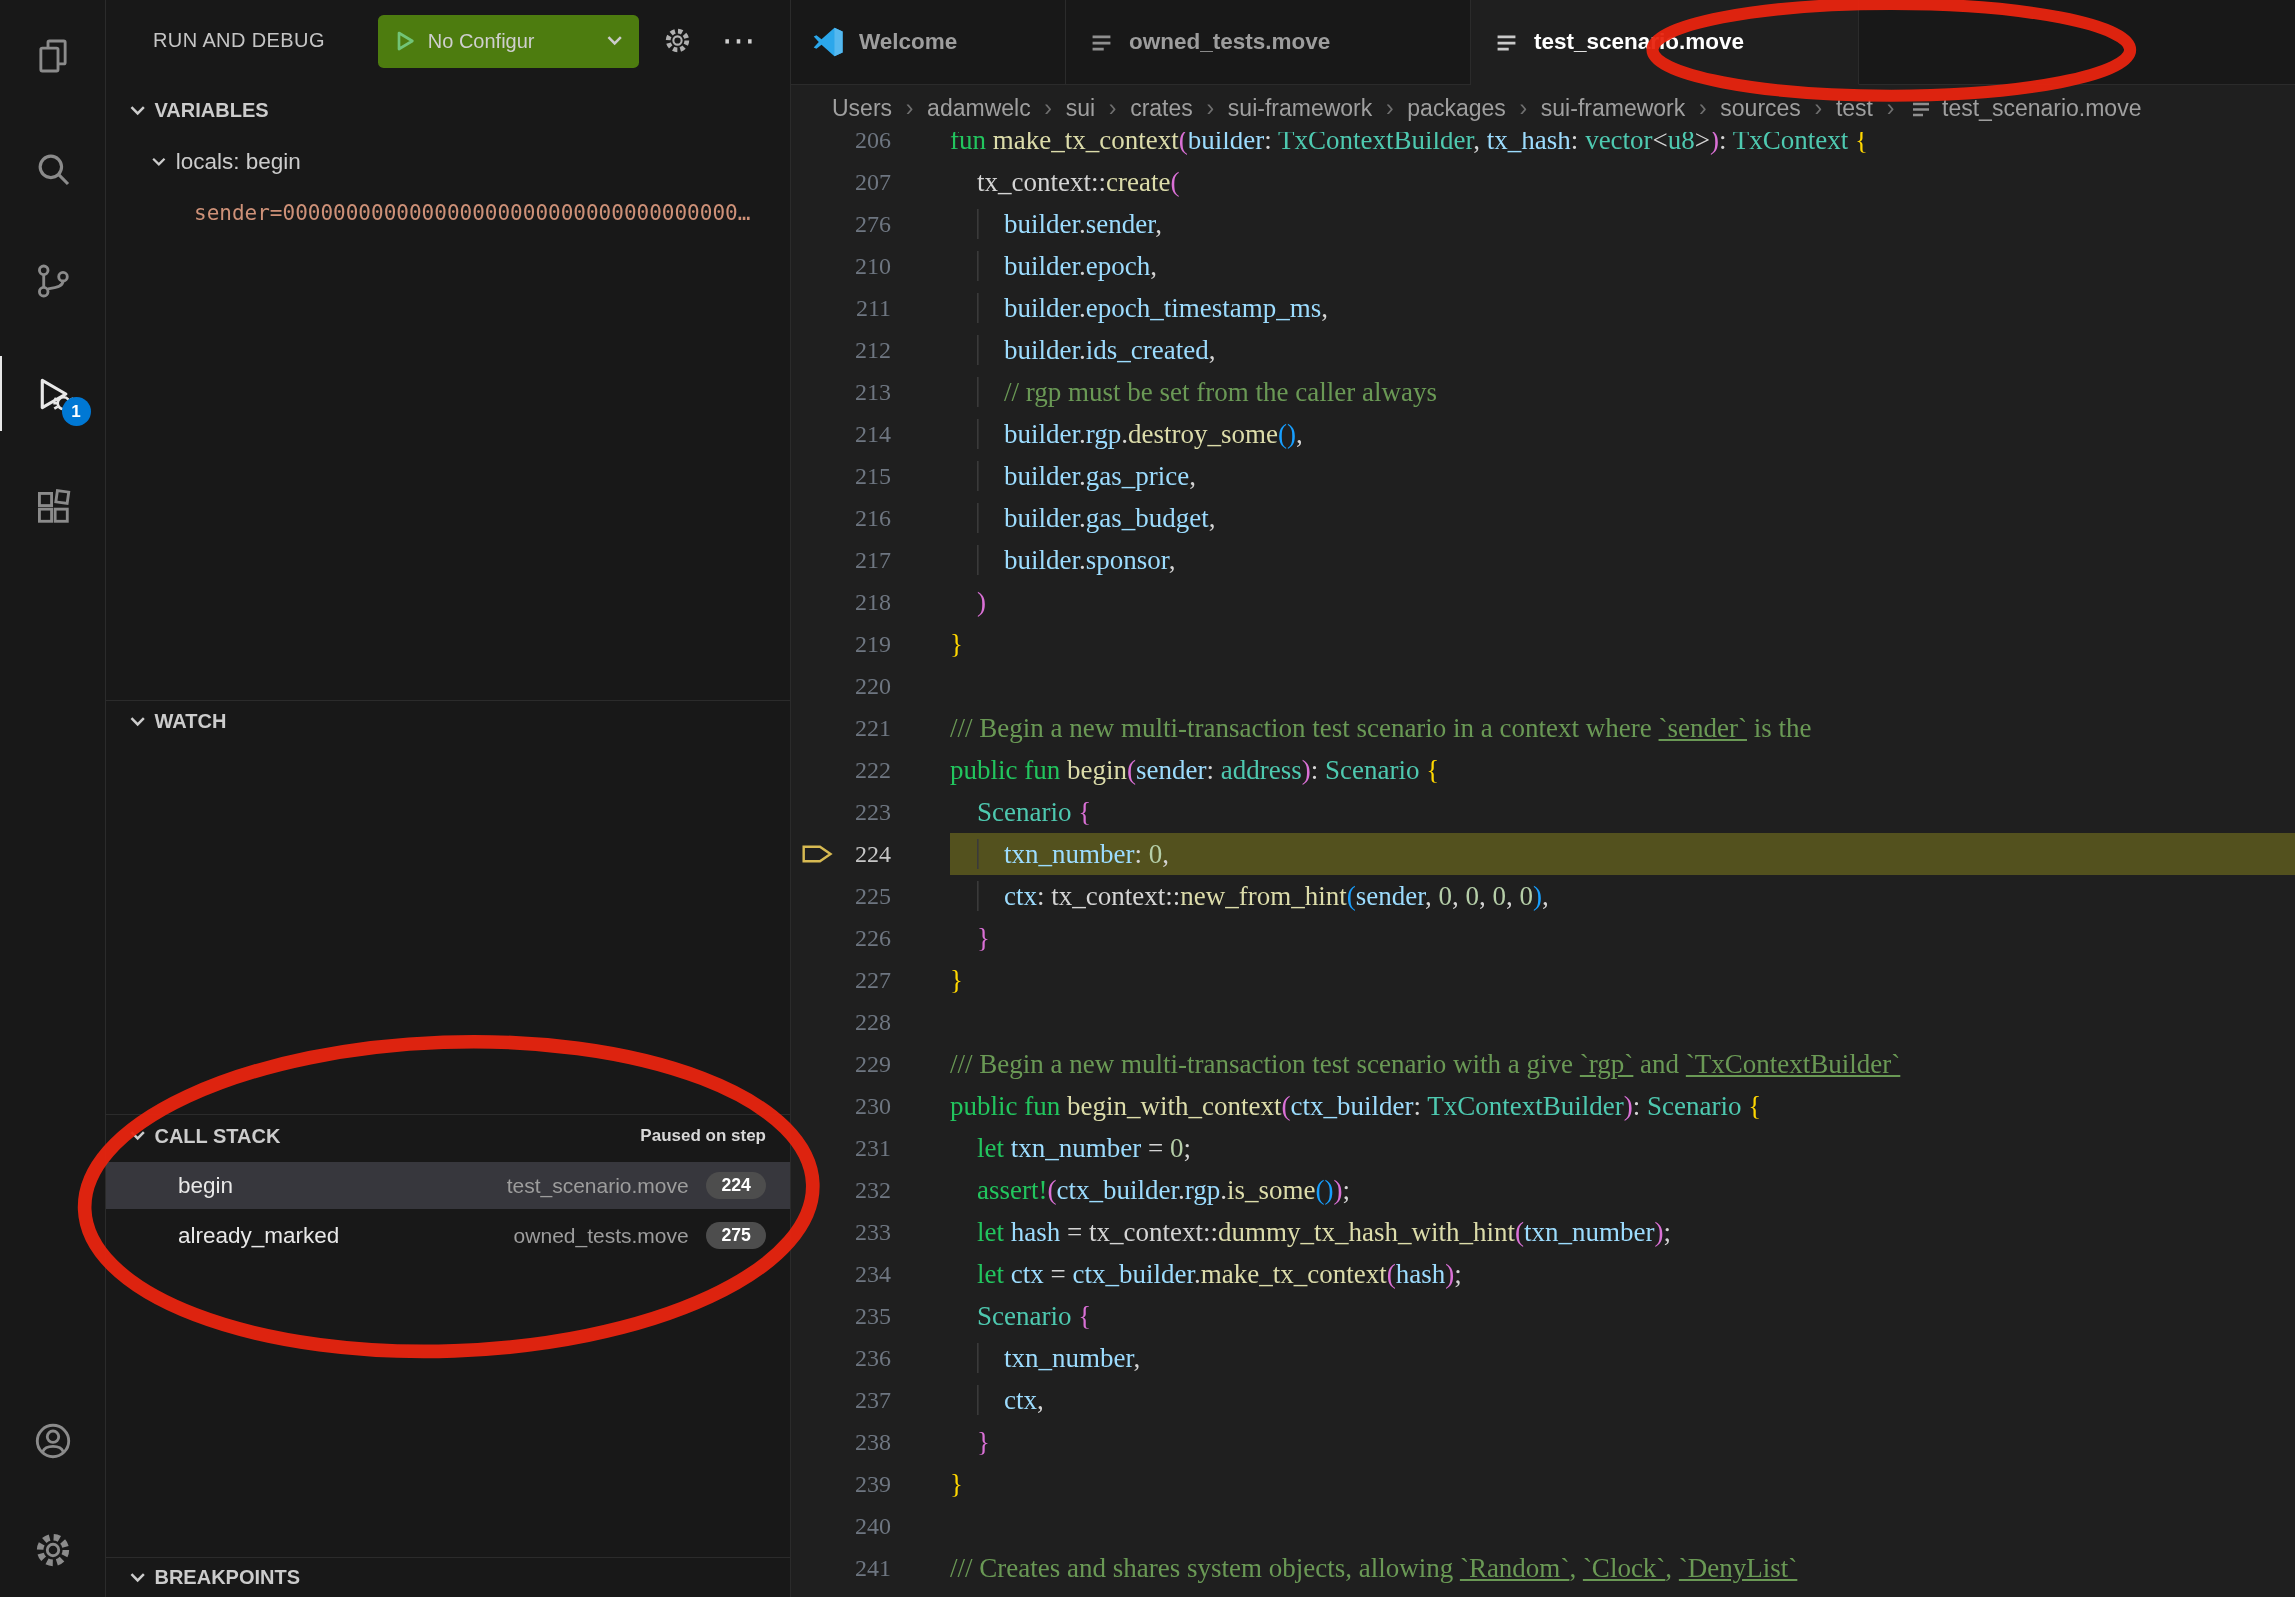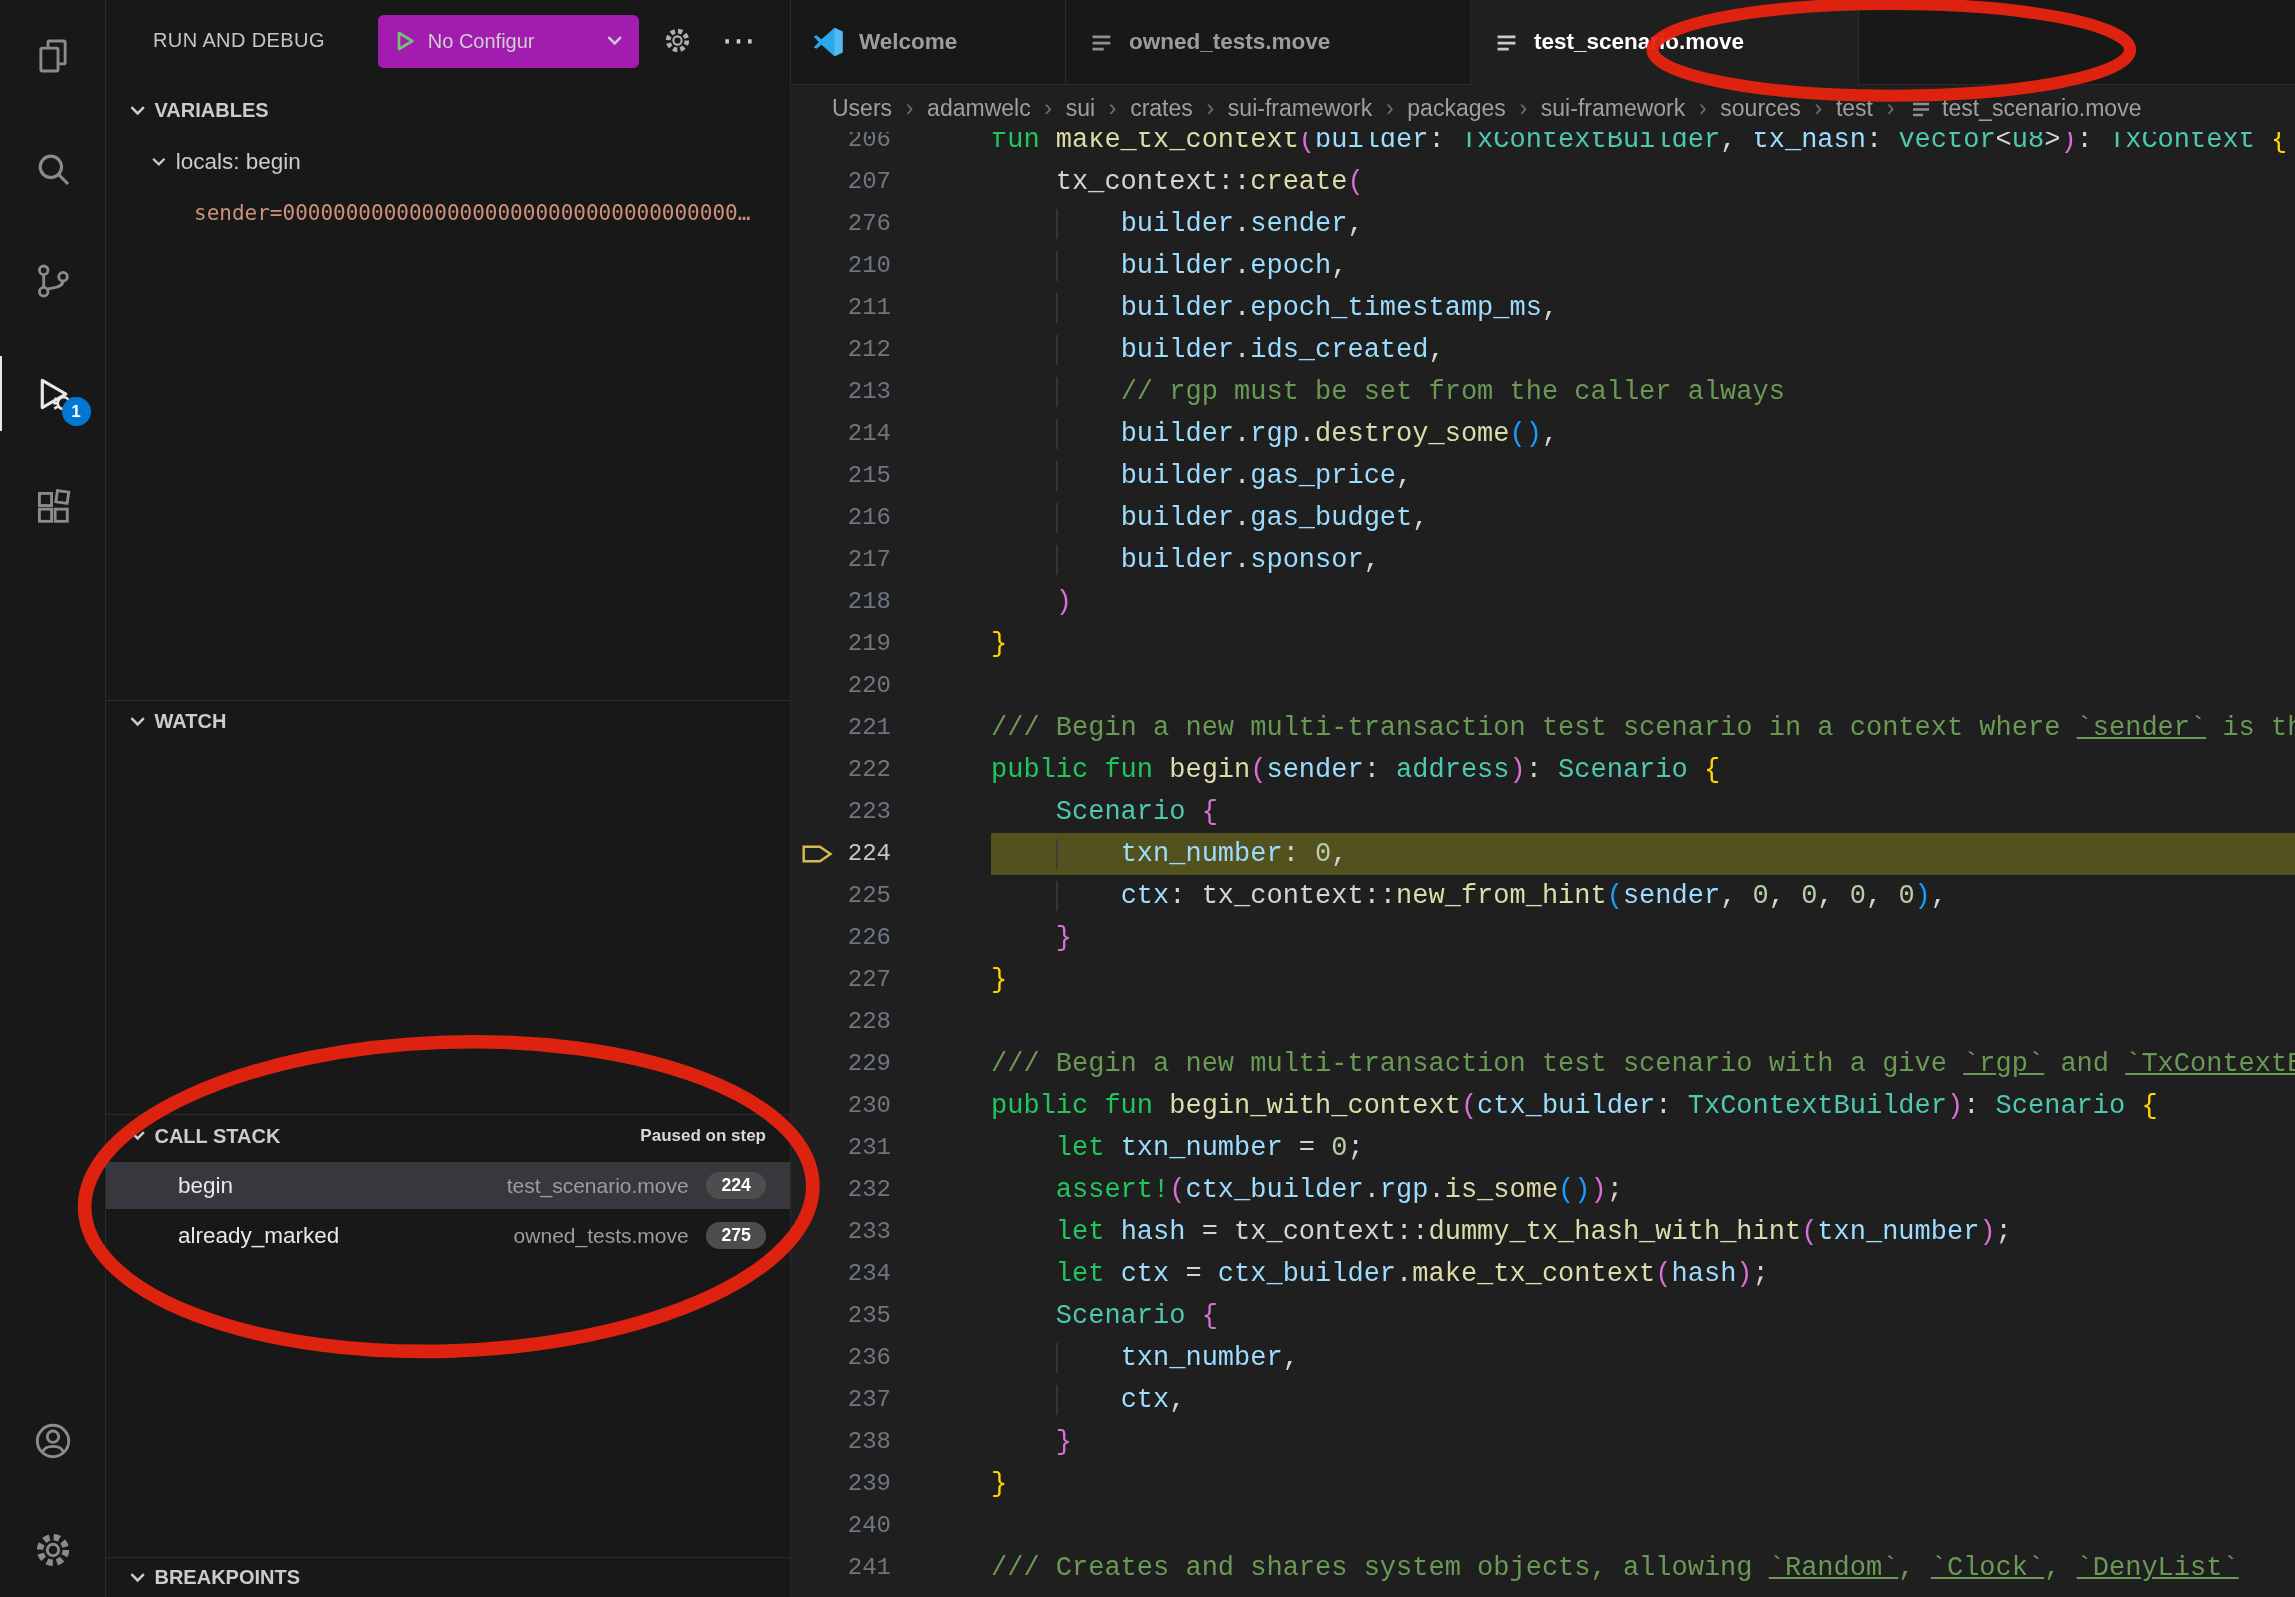--- a/index.html
+++ b/index.html
@@ -8,21 +8,21 @@
   
   .activitybar{position:absolute;left:0;top:0;width:105px;height:100%;background:#181818;border-right:0.8px solid #2b2b2b;z-index:5;}
   .ab-item{position:absolute;left:0;width:105px;height:97px;display:flex;align-items:center;justify-content:center;cursor:pointer;}
   .ab-item svg{width:40px;height:40px;}
   .ab-item.active::before{content:"";position:absolute;left:0;top:11.3px;bottom:11.3px;width:2.4px;background:#e7e7e7;}
   .ab-badge{position:absolute;right:14.5px;bottom:16px;min-width:29px;height:29px;border-radius:14.5px;background:#0078d4;color:#fff;font-size:17px;line-height:29px;text-align:center;font-weight:bold;}
 
   
   .sidebar{position:absolute;left:105px;top:0;width:685px;height:100%;background:#181818;border-right:0.8px solid #2b2b2b;z-index:4;overflow:hidden;}
   .sb-title{position:absolute;left:48px;top:29px;font-size:20px;color:#c5c5c5;letter-spacing:0.4px;white-space:nowrap;}
-  .cfg-btn{position:absolute;left:273px;top:14.5px;width:261px;height:53px;background:#a21caf;border-radius:5.6px;display:flex;align-items:center;gap:11.3px;padding:0 14.5px;box-sizing:border-box;cursor:pointer;}
+  .cfg-btn{position:absolute;left:273px;top:14.5px;width:261px;height:53px;background:#4d7c0f;border-radius:5.6px;display:flex;align-items:center;gap:11.3px;padding:0 14.5px;box-sizing:border-box;cursor:pointer;}
   .cfg-btn .lbl{font-size:20px;color:#cfcfcf;white-space:nowrap;overflow:hidden;flex:1;}
   .hdr-icon{position:absolute;top:21px;width:39px;height:39px;display:flex;align-items:center;justify-content:center;cursor:pointer;}
   .hdr-gear{left:553px;}
   .hdr-more{left:614px;font-size:34px;color:#cfcfcf;line-height:39px;}
 
   .section-hd{position:absolute;left:0;right:0;display:flex;align-items:center;padding-left:23px;font-size:20px;font-weight:bold;color:#cccccc;cursor:pointer;box-sizing:border-box;}
   .section-hd .chev{width:19.3px;height:19.3px;margin-right:7.2px;flex:none;}
   .bordered{border-top:0.8px solid #2b2b2b;}
 
   .tree-row{position:absolute;left:0;right:0;display:flex;align-items:center;font-size:22.5px;color:#cccccc;white-space:nowrap;overflow:hidden;cursor:pointer;}
@@ -44,21 +44,21 @@
   .tab-fill{flex:1;border-bottom:0.8px solid #2b2b2b;}
 
   .breadcrumbs{position:absolute;top:85px;left:0;right:0;height:47px;display:flex;align-items:center;padding-left:41px;font-size:23px;color:#9f9f9f;white-space:nowrap;overflow:hidden;}
   .bc-sep{margin:0 13.7px;color:#6f6f6f;}
   .bc-item{cursor:pointer;}
   .bc-file{display:flex;align-items:center;gap:8px;}
   .file-icon{width:26px;height:26px;}
 
   .codearea{position:absolute;top:132px;left:0;right:0;bottom:0;overflow:hidden;}
   .code-scroll{margin-top:-13px;}
-  .code-row{position:relative;display:flex;height:42px;line-height:42px;font-family:Liberation Mono, monospace;font-size:27px;white-space:pre;gap:41px;}
+  .code-row{position:relative;display:flex;height:42px;line-height:42px;font-family:Liberation Serif, serif;font-size:27px;white-space:pre;}
   .ln{flex:none;width:100px;text-align:right;color:#6e7681;font-size:24px;}
   .lc{flex:1;min-width:0;margin-left:59px;color:#d4d4d4;overflow:hidden;}
   .code-row.current .lc{background:#53511e;}
   .code-row.current .ln{color:#c6c6c6;}
   .marker{position:absolute;left:11.3px;top:8px;width:31px;height:26px;}
   .marker svg{width:31px;height:26px;display:block;}
 
   .tok-kw{color:#22c55e}
   .tok-fn{color:#dcdcaa}
   .tok-type{color:#4ec9b0}

